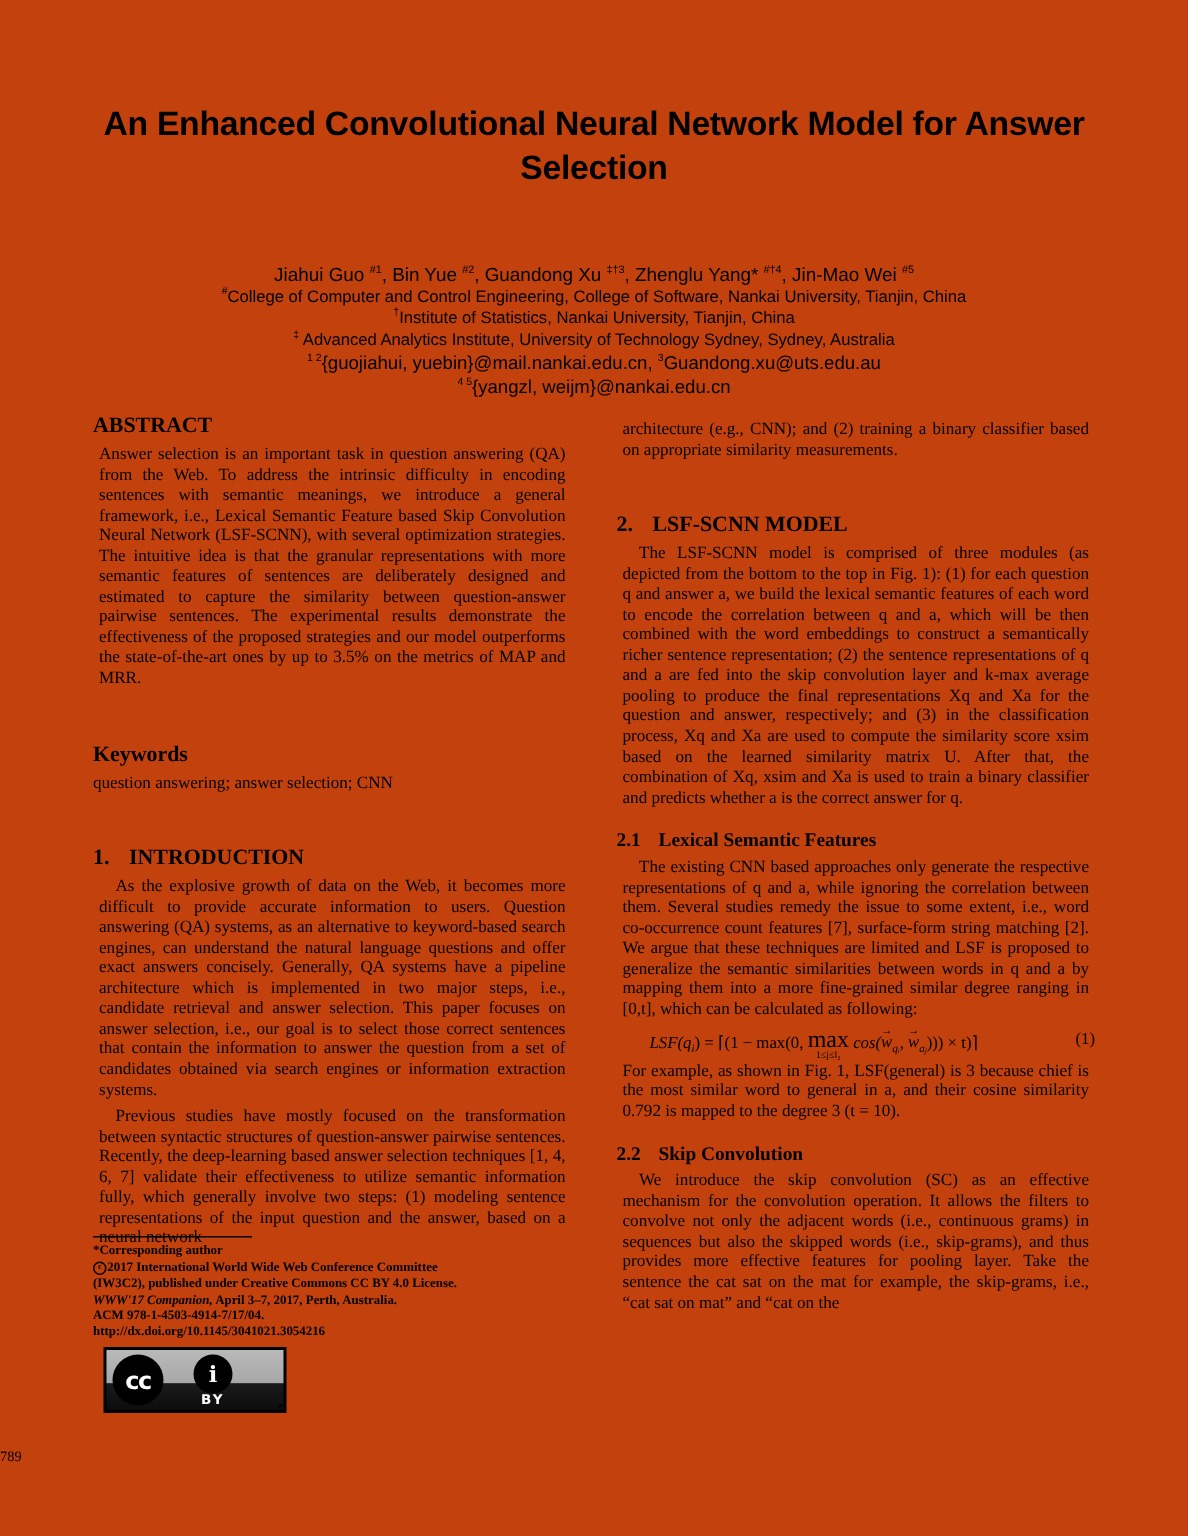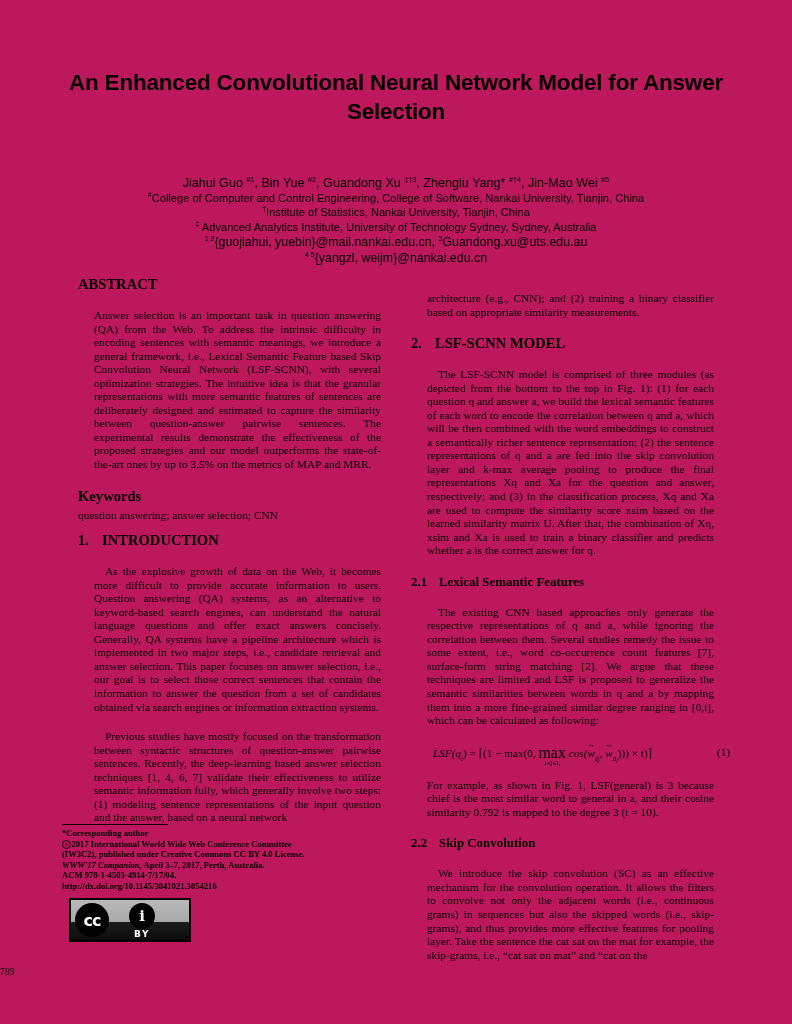--- a/index.html
+++ b/index.html
@@ -13,21 +13,21 @@
     position: relative;
     font-family: "Liberation Serif", serif;
     color: #000000;
     overflow: hidden;
   }
   .page {
     position: absolute;
     inset: 0;
     width: 792px;
     height: 1024px;
-    background: #be185d;
+    background: #c2410c;
   }
 
   
   .title-block {
     position: absolute;
     left: 62px;
     top: 68px;
     width: 668px;
     text-align: center;
   }
@@ -77,52 +77,52 @@
 
   
   .col {
     position: absolute;
     top: 276px;
     width: 319px;
     font-size: 11.4px;
     line-height: 13.55px;
     text-align: justify;
   }
-  .col-left  { left: 78px; }
+  .col-left  { left: 62px; }
   .col-right { left: 411px; }
 
   h2.sec {
     font-family: "Liberation Serif", serif;
     font-weight: bold;
     font-size: 14.6px;
     line-height: 17px;
     margin: 0 0 4px 0;
     text-align: left;
   }
   h2.sec.numbered .num {
     display: inline-block;
     width: 24px;
   }
-  h2.sec.spaced-top { margin-top: 10px; }
+  h2.sec.spaced-top { margin-top: 35px; }
 
   h3.subsec {
     font-family: "Liberation Serif", serif;
     font-weight: bold;
     font-size: 12.9px;
     line-height: 16px;
     margin: 13px 0 2px 0;
     text-align: left;
   }
   h3.subsec .num {
     display: inline-block;
     width: 28px;
   }
 
   p.para {
-    margin: 16px;
+    margin: 4px;
     text-indent: 11px;
     text-align: justify;
     hyphens: none;
   }
   p.para.noindent { text-indent: 0; }
   p.plain {
     margin: 0;
     text-align: left;
     text-indent: 0;
   }

